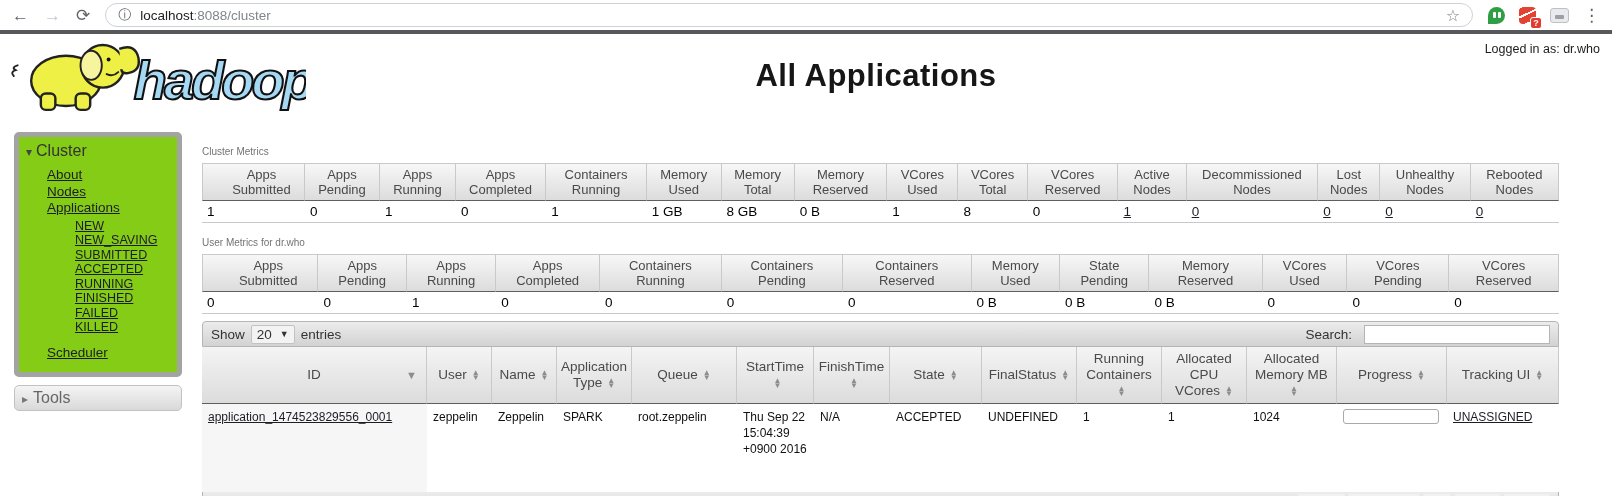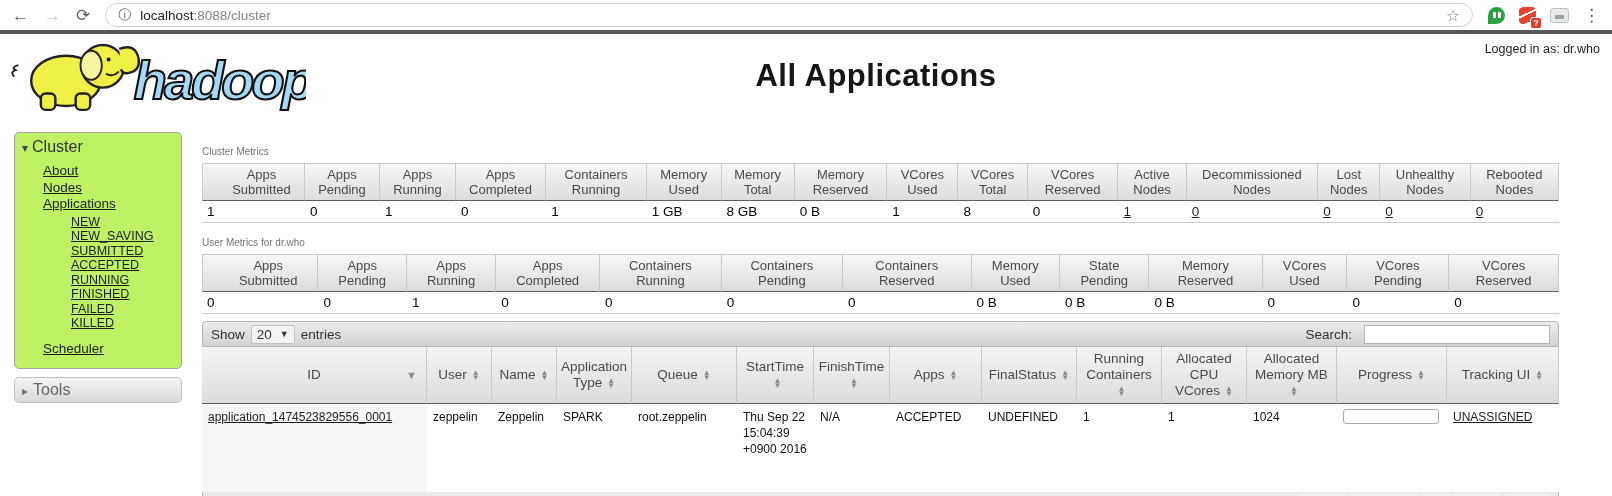--- a/index.html
+++ b/index.html
@@ -30,21 +30,21 @@
 
   
   .page-header { position:relative; height:94px; }
   .logo-svg { position:absolute; left:6px; top:3px; }
   .page-title { text-align:center; padding-left:140px; padding-top:24px; font-size:31px; font-weight:bold; color:#161616; letter-spacing:0.5px; }
   .logged-in { position:absolute; right:12px; top:8px; font-size:12.5px; color:#1c1c1c;padding-left:32px; }
 
   
   .content { display:flex; align-items:flex-start; padding-left:14px; margin-top:4px; }
   .sidebar { width:168px; flex:none; }
-  .nav-box { border:1px solid #a3a3a3; border-radius:5px; background:#bef264; padding-bottom:12px; }
+  .nav-box { border:5px solid #a3a3a3; border-radius:5px; background:#84cc16; padding-bottom:12px; }
   .nav-header { padding:5px 7px 3px; font-size:16px; color:#333; cursor:pointer; }
   .nav-header .tri { font-size:12px; color:#444; margin-right:4px; }
   .nav-links { margin:4px 0 0 28px; display:flex; flex-direction:column; font-size:13.5px; line-height:16.5px; }
   .sub-links { margin:2px 0 0 56px; display:flex; flex-direction:column; font-size:12.5px; line-height:14.5px; }
   .scheduler-wrap { margin:10px 0 0 28px; font-size:13.5px; }
   .tools-bar { margin-top:8px; border:1px solid #c2c2c2; border-radius:5px; background:linear-gradient(#f4f4f4,#d9d9d9); padding:3px 7px; font-size:16px; color:#666; cursor:pointer; }
   .tools-bar .tri { font-size:12px; color:#777; margin-right:5px; }
 
   .main { flex:1; margin-left:20px; margin-right:55px; }
   .metric-heading { font-size:10px; color:#737373; margin:14px 0 6px; font-weight:normal; }
@@ -281,21 +281,21 @@
                 <i>▼</i>
               </span></th>
         <th><span>StartTime</span><span class="sort-both">
                 <i>▲</i>
                 <i>▼</i>
               </span></th>
         <th><span>FinishTime</span><span class="sort-both">
                 <i>▲</i>
                 <i>▼</i>
               </span></th>
-        <th><span>Apps</span><span class="sort-both">
+        <th><span>State</span><span class="sort-both">
                 <i>▲</i>
                 <i>▼</i>
               </span></th>
         <th><span>FinalStatus</span><span class="sort-both">
                 <i>▲</i>
                 <i>▼</i>
               </span></th>
         <th><span>Running Containers</span><span class="sort-both">
                 <i>▲</i>
                 <i>▼</i>

